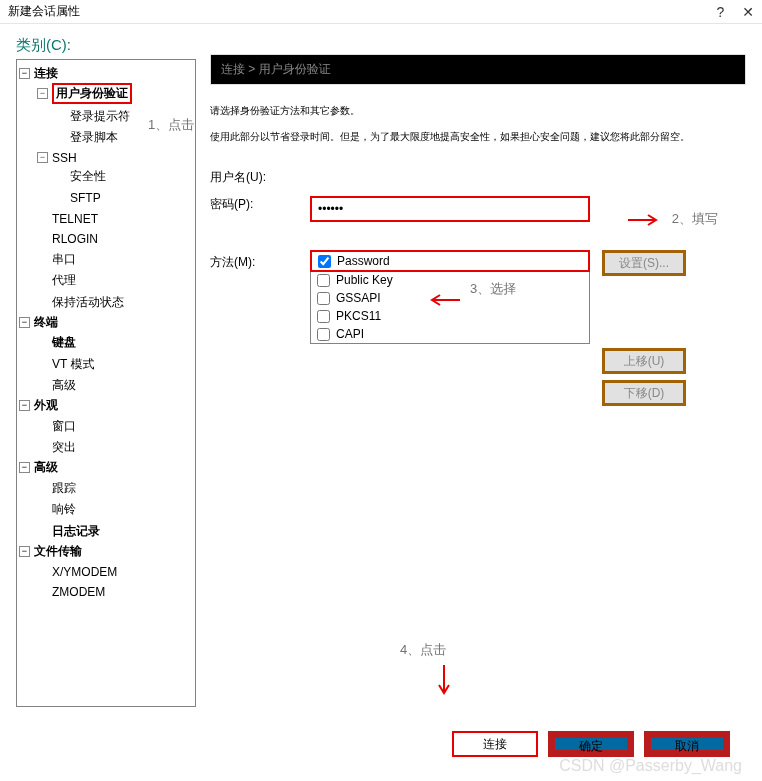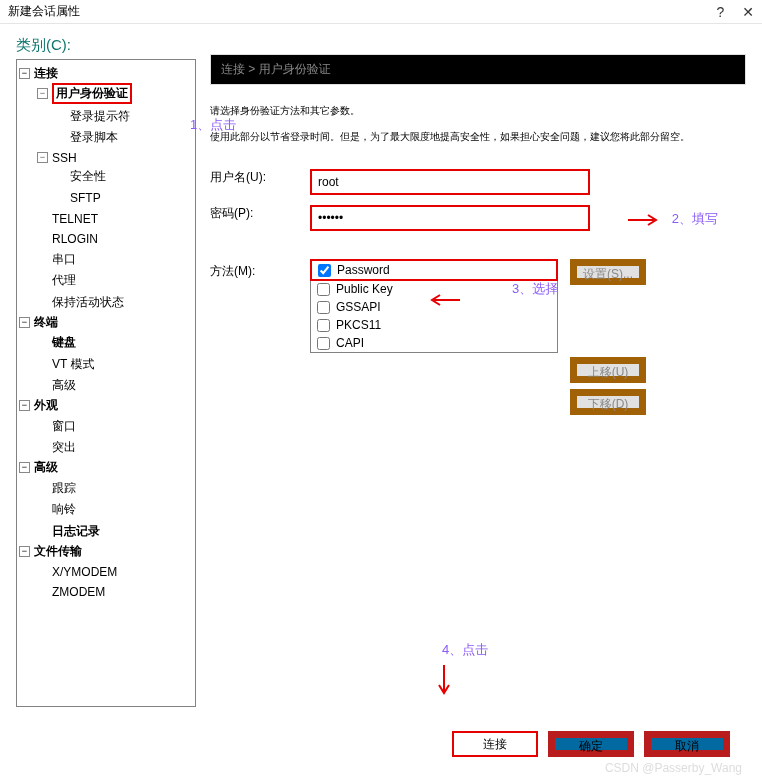--- a/index.html
+++ b/index.html
@@ -22,32 +22,32 @@
 .tree .bold { font-weight: bold; }
 .tree .selected { border: 2px solid #e60000; padding: 0 2px; font-weight: bold; }
 .right { flex: 1; display: flex; flex-direction: column; padding-top: 18px; }
 .breadcrumb { background: #000000; border: 1px solid #e0e0e0; padding: 6px 10px; color: #888; font-size: 12px; margin-bottom: 18px; }
 .desc { color: #000; font-size: 10px; margin-bottom: 10px; line-height: 1.6; }
 .form-row { display: flex; align-items: flex-start; margin-bottom: 10px; }
 .form-row .label { width: 100px; color: #000; }
 .form-row input[type=text], .form-row input[type=password] { flex: 0 0 280px; height: 26px; padding: 2px 6px; font-size: 12px; border: 2px solid #e60000; outline: none; }
 .methods-row { display: flex; align-items: flex-start; margin-top: 18px; }
 .methods-row .label { width: 100px; color: #000; padding-top: 4px; }
-.methods-box { width: 248px; border: 1px solid #828282; padding: 0; }
+.methods-box { width: 280px; border: 1px solid #828282; padding: 0; }
 .method-item { display: flex; align-items: center; padding: 2px 6px; font-size: 12px; }
 .method-item input { margin-right: 6px; }
 .method-item.sel { border: 2px solid #e60000; margin: -1px; }
 .side-buttons { display: flex; flex-direction: column; gap: 6px; margin-left: 12px; }
-.side-buttons button { width: 76px; height: 26px; background: #e1e1e1; border: 7px solid #a16207; color: #888; font-size: 12px; cursor: pointer; }
+.side-buttons button { width: 84px; height: 26px; background: #e1e1e1; border: 3px solid #a16207; color: #888; font-size: 12px; cursor: pointer; }
 .side-buttons .spacer-btn { height: 60px; background: transparent; border: none; }
-.annotation { color: #8b5cf6; font-size: 13px; position: absolute; pointer-events: none; margin-left: 42px; }
+.annotation { color: #737373; font-size: 13px; position: absolute; pointer-events: none; }
 .dialog-buttons { display: flex; justify-content: flex-end; gap: 10px; padding: 12px 16px 16px 0; }
 .dialog-buttons button { width: 86px; height: 26px; font-size: 12px; border: 7px solid #b91c1c; background: #0369a1; cursor: pointer; }
 .dialog-buttons button.primary { border: 2px solid #e60000; background: #fff; }
-.watermark { position: absolute; bottom: 6px; right: 20px; color: #ddd; font-size: 12px; }
+.watermark { position: absolute; bottom: 6px; right: 20px; color: #ddd; font-size: 16px; }
 .arrow-svg { position: absolute; pointer-events: none; }
 </style>
 </head>
 <body>
 
 <div class="titlebar">
   <span class="title">新建会话属性</span>
   <div class="controls">
     <span>?</span>
     <span>✕</span>
@@ -190,21 +190,20 @@
       </div>
     </div>
 
     <div class="right" style="position:relative;">
       <div class="breadcrumb">连接 &gt; 用户身份验证</div>
       <div class="desc">请选择身份验证方法和其它参数。</div>
       <div class="desc" style="margin-bottom:24px;">使用此部分以节省登录时间。但是，为了最大限度地提高安全性，如果担心安全问题，建议您将此部分留空。</div>
 
       <div class="form-row">
         <span class="label">用户名(U):</span>
-        <input type="text" value="root" style="">
       </div>
       <div class="form-row">
         <span class="label">密码(P):</span>
         <input type="text" value="••••••" style="">
       </div>
 
       <div class="methods-row">
         <span class="label">方法(M):</span>
         <div class="methods-box">
           <div class="method-item sel">

